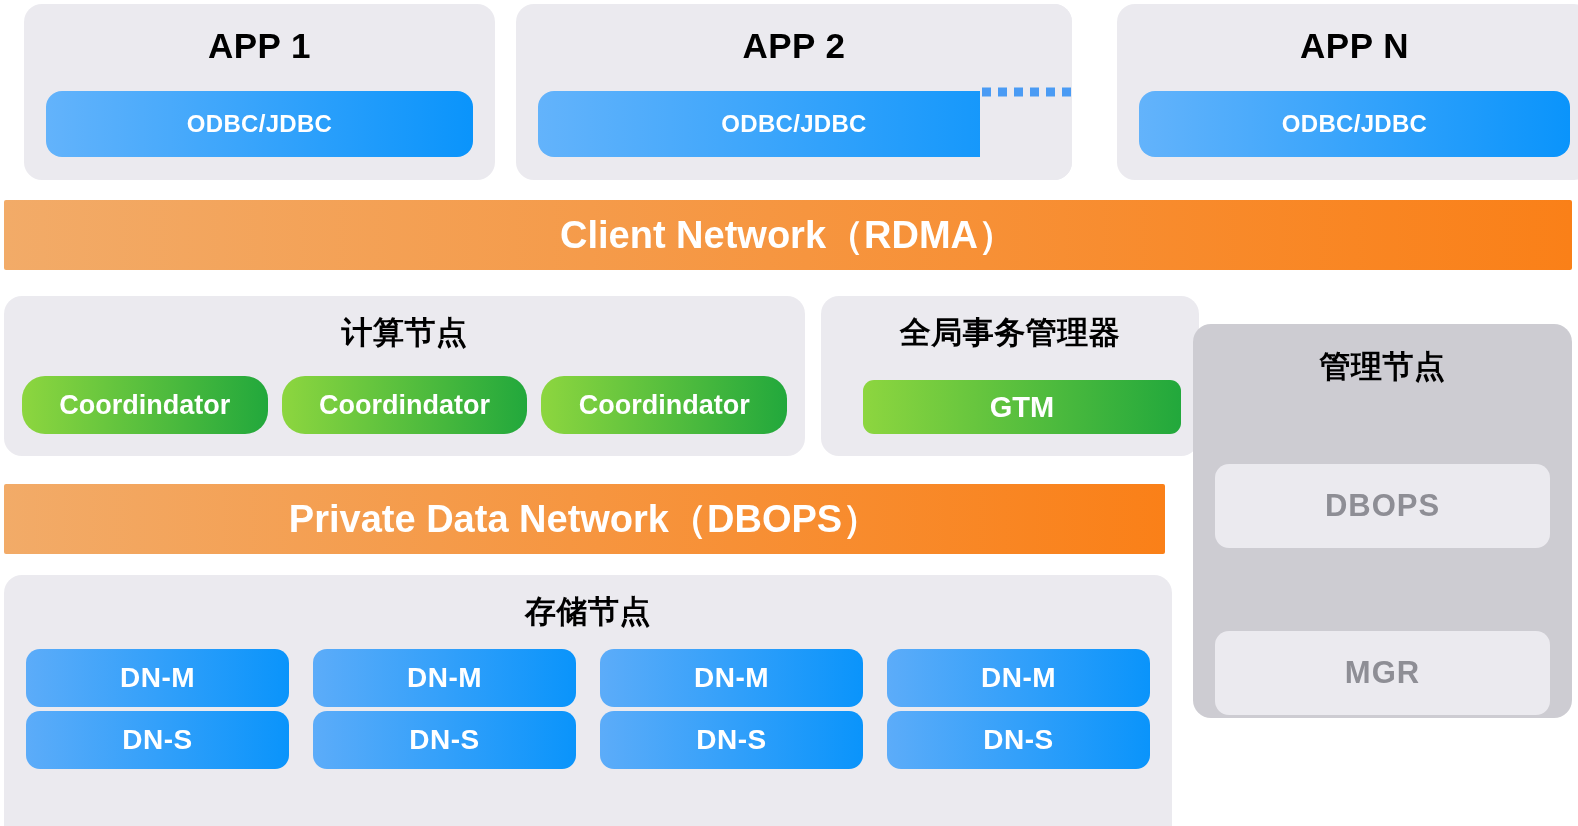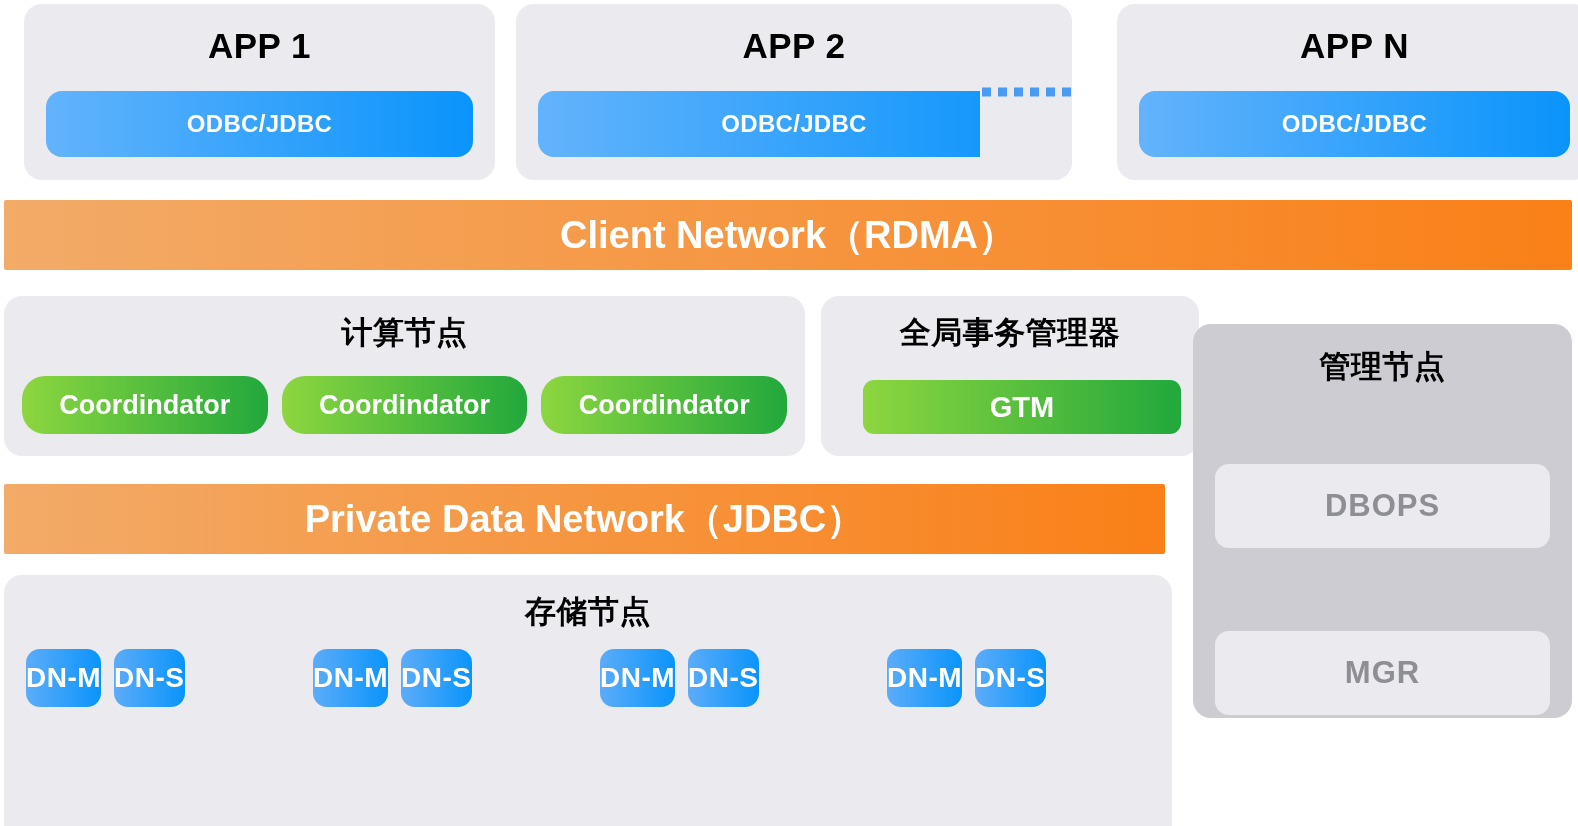--- a/index.html
+++ b/index.html
@@ -141,22 +141,22 @@
     position: absolute;
     left: 22px;
     right: 22px;
     top: 74px;
     display: flex;
     gap: 24px;
   }
   .dn-col {
     flex: 1;
     display: flex;
-    flex-direction: row;
-    gap: 13px;
+    flex-direction: column;
+    gap: 4px;
   }
   .dn-pill {
     height: 58px;
     border-radius: 14px;
     background: linear-gradient(90deg, #5cacf9 0%, #0a94fb 100%);
     color: #ffffff;
     font-size: 28px;
     font-weight: bold;
     display: flex;
     align-items: center;
@@ -231,21 +231,21 @@
     <div class="panel-title">全局事务管理器</div>
     <div class="gtm-pill">GTM</div>
   </div>
 
   <div class="panel dark mgmt-card" style="left:1193px; width:379px;">
     <div class="panel-title">管理节点</div>
     <div class="mgmt-pill p1">DBOPS</div>
     <div class="mgmt-pill p2">MGR</div>
   </div>
 
-  <div class="netbar" style="left:4px; top:484px; width:1161px; height:70px;">Private Data Network（JDBC）</div>
+  <div class="netbar" style="left:4px; top:484px; width:1161px; height:70px;">Private Data Network（DBOPS）</div>
 
   <div class="panel storage-card" style="left:4px; width:1168px;">
     <div class="panel-title">存储节点</div>
     <div class="dn-grid">
 
       <div class="dn-col">
         <div class="dn-pill">DN-M</div>
         <div class="dn-pill">DN-S</div>
       </div>
 

